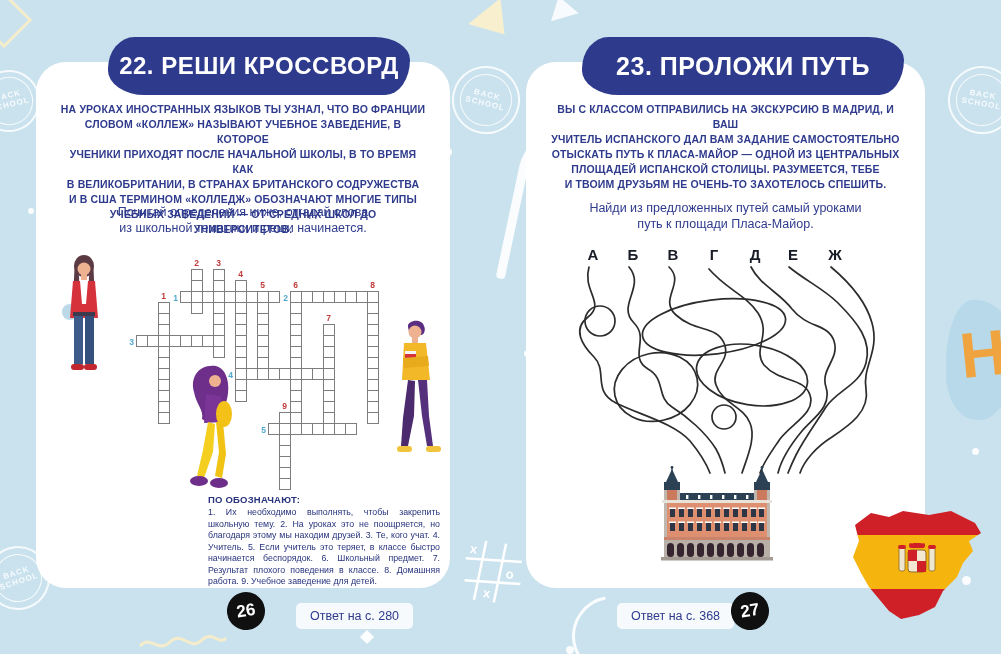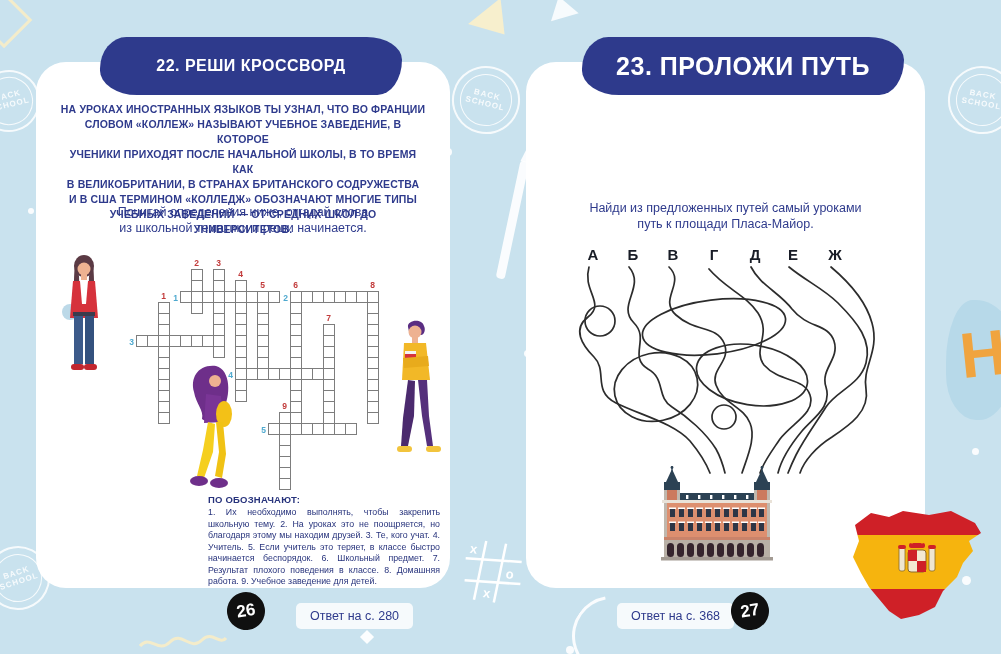--- a/index.html
+++ b/index.html
@@ -25,21 +25,21 @@
   .ttt line{stroke:#fff;stroke-width:2.5;}
   .ttt text{fill:#fff;font-size:13px;font-weight:bold;}
 
   
   .card{position:absolute;top:62px;height:526px;background:#ffffff;border-radius:30px;z-index:2;}
   .card-left{left:36px;width:414px;}
   .card-right{left:526px;width:399px;}
 
   .banner{position:absolute;top:-25px;height:58px;background:#2e3a8c;color:#ffffff;display:flex;align-items:center;justify-content:center;font-weight:bold;letter-spacing:.5px;z-index:3;
           border-radius:30px 40px 28px 42px / 36px 26px 40px 28px;}
-  .card-left .banner{left:64px;width:302px;font-size:16px;}
+  .card-left .banner{left:72px;width:302px;font-size:24px;}
   .card-right .banner{left:56px;width:322px;font-size:25px;}
 
   .intro{position:absolute;left:24px;right:24px;top:40px;margin:0;color:#2e3a8c;font-weight:bold;font-size:10.5px;line-height:15px;letter-spacing:.15px;text-align:center;white-space:pre-line;}
   .task{position:absolute;left:24px;right:24px;margin:0;color:#2e3a8c;font-size:12.5px;line-height:16px;text-align:center;white-space:pre-line;}
   .card-left .task{top:142px;}
   .card-right .task{top:138px;}
 
   
   #crossword{position:absolute;left:89px;top:196px;width:260px;height:236px;}
   .cw-cell{position:absolute;width:12px;height:12px;border:1px solid #7d7d7d;background:#fff;box-sizing:border-box;}
@@ -324,20 +324,25 @@
       <h3>ПО ОБОЗНАЧАЮТ:</h3>
       <p>1. Их необходимо выполнять, чтобы закрепить школьную тему. 2. На уроках это не поощряется, но благодаря этому мы находим друзей. 3. Те, кого учат. 4. Учитель. 5. Если учитель это теряет, в классе быстро начинается беспорядок. 6. Школьный предмет. 7. Результат плохого поведения в классе. 8. Домашняя работа. 9. Учебное заведение для детей.</p>
     </div>
   </section>
 
   <section class="card card-right">
     <div class="banner">
       <span>23. ПРОЛОЖИ ПУТЬ</span>
     </div>
 
+    <p class="intro">ВЫ С КЛАССОМ ОТПРАВИЛИСЬ НА ЭКСКУРСИЮ В МАДРИД, И ВАШ
+УЧИТЕЛЬ ИСПАНСКОГО ДАЛ ВАМ ЗАДАНИЕ САМОСТОЯТЕЛЬНО
+ОТЫСКАТЬ ПУТЬ К ПЛАСА-МАЙОР — ОДНОЙ ИЗ ЦЕНТРАЛЬНЫХ
+ПЛОЩАДЕЙ ИСПАНСКОЙ СТОЛИЦЫ. РАЗУМЕЕТСЯ, ТЕБЕ
+И ТВОИМ ДРУЗЬЯМ НЕ ОЧЕНЬ-ТО ЗАХОТЕЛОСЬ СПЕШИТЬ.</p>
     <p class="task">Найди из предложенных путей самый уроками
 путь к площади Пласа-Майор.</p>
 
     <div class="letters" id="letters-row">
         <div class="letter" style="left: 22px;">А</div>
         <div class="letter" style="left: 62px;">Б</div>
         <div class="letter" style="left: 102px;">В</div>
         <div class="letter" style="left: 143px;">Г</div>
         <div class="letter" style="left: 184px;">Д</div>
         <div class="letter" style="left: 222px;">Е</div>

